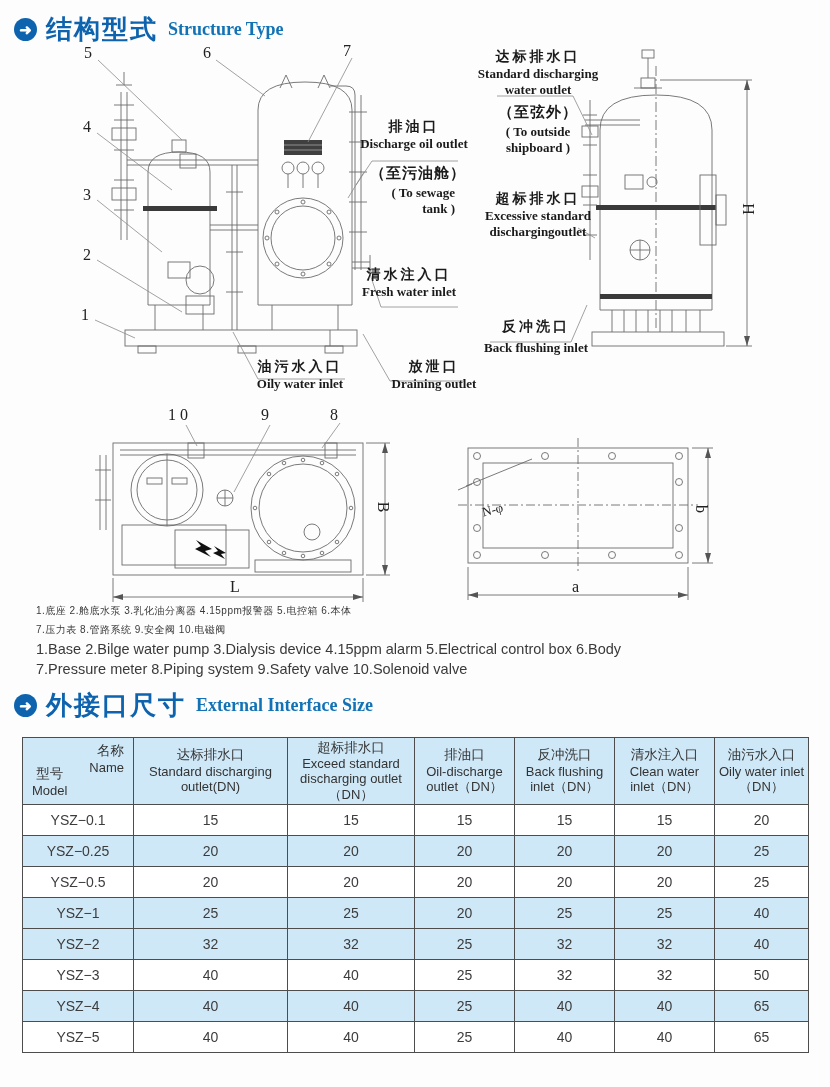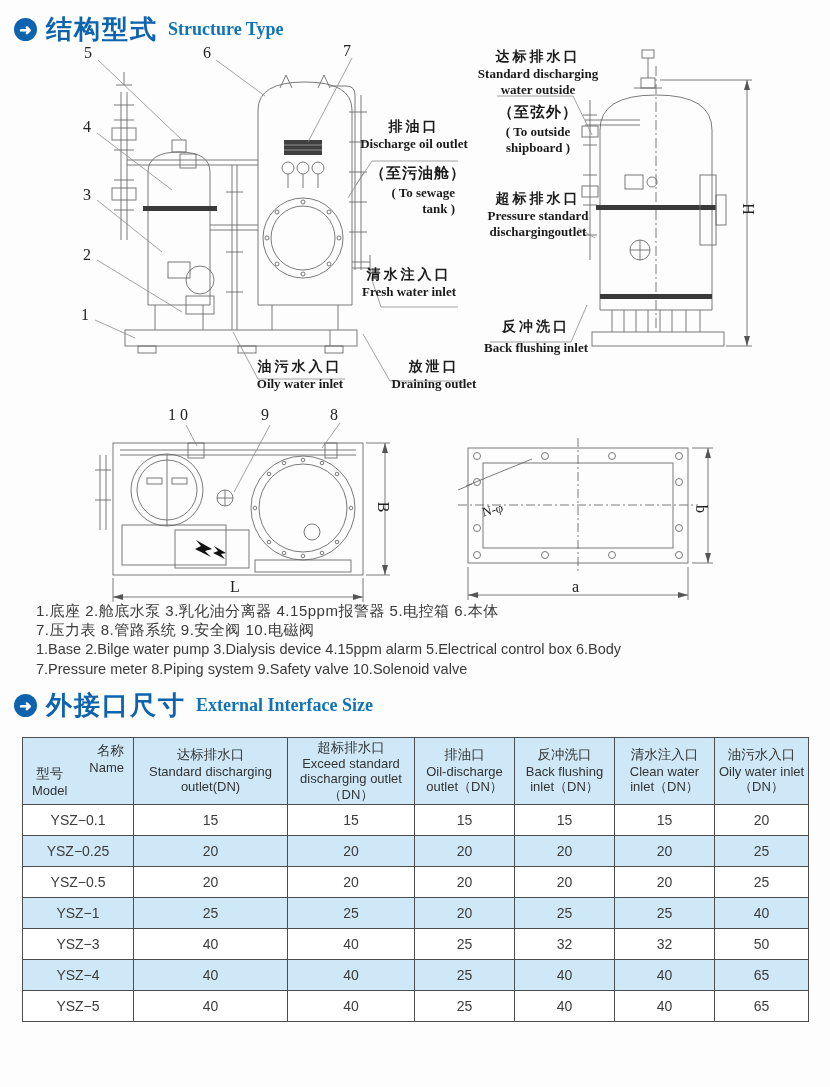--- a/index.html
+++ b/index.html
@@ -20,21 +20,21 @@
   
   .lbl{position:absolute;text-align:center;font-family:"Liberation Serif",serif;
        font-weight:bold;color:#1a1a1a;line-height:1.25;}
   .lbl .zh{display:block;font-size:14px;letter-spacing:3px;}
   .lbl .zhp{display:block;font-size:15px;letter-spacing:1px;}
   .lbl .en{display:block;font-size:13px;letter-spacing:0;}
   .dim{position:absolute;font-family:"Liberation Serif",serif;font-size:16px;color:#222;}
   .rot{transform:rotate(90deg);}
   
   .legend{position:absolute;left:36px;top:601px;color:#3a3a3a;}
-  .legend .lz{font-size:15px;line-height:19px;letter-spacing:0.5px;}
+  .legend .lz{font-size:10px;line-height:19px;letter-spacing:0.5px;}
   .legend .le{font-size:14.5px;line-height:20px;}
   
   table.tbl{position:absolute;left:22px;top:737px;width:786px;border-collapse:collapse;
             table-layout:fixed;color:#333;background:#fff;}
   table.tbl td{border:1px solid #4d4d4d;text-align:center;vertical-align:middle;padding:0 2px;}
   table.tbl tr.hdr td{height:66px;background:#cfe8f7;font-size:13px;line-height:1.2;}
   table.tbl tr.hdr .czh{font-size:13.5px;}
   table.tbl td.body-cell,table.tbl tbody td{height:30px;font-size:14px;color:#3c3c3c;}
   table.tbl tr.stripe td{background:#cfe8f7;}
   td.corner{position:relative;background:
@@ -322,29 +322,29 @@
   <div class="lbl" style="left:388px;top:358px;width:92px;text-align:center;">
     <span class="zh">放泄口</span>
     <span class="en">Draining outlet</span>
   </div>
   <div class="lbl" style="left:248px;top:358px;width:104px;">
     <span class="zh">油污水入口</span>
     <span class="en">Oily water inlet</span>
   </div>
   <div class="lbl" style="left:476px;top:48px;width:124px;">
     <span class="zh">达标排水口</span>
-    <span class="en">Standard discharging water outside</span>
+    <span class="en">Standard discharging water outlet</span>
   </div>
   <div class="lbl" style="left:482px;top:103px;width:112px;">
     <span class="zhp">（至弦外）</span>
     <span class="en" style="width:94px;margin:2px auto 12px;">( To outside shipboard )</span>
   </div>
   <div class="lbl" style="left:474px;top:190px;width:128px;">
     <span class="zh">超标排水口</span>
-    <span class="en">Pressure standard dischargingoutlet</span>
+    <span class="en">Excessive standard dischargingoutlet</span>
   </div>
   <div class="lbl" style="left:476px;top:318px;width:120px;">
     <span class="zh">反冲洗口</span>
     <span class="en" style="margin-top:4px;">Back flushing inlet</span>
   </div>
 
   <span class="dim rot" style="left:742px;top:200px;">H</span>
   <span class="dim" style="left:230px;top:578px;">L</span>
   <span class="dim rot" style="left:378px;top:498px;">B</span>
   <span class="dim" style="left:572px;top:578px;">a</span>
@@ -442,20 +442,29 @@
         </tr>
         <tr class="stripe">
           <td>YSZ−1</td>
           <td>25</td>
           <td>25</td>
           <td>20</td>
           <td>25</td>
           <td>25</td>
           <td>40</td>
         </tr>
+        <tr class="stripe">
+          <td>YSZ−2</td>
+          <td>32</td>
+          <td>32</td>
+          <td>25</td>
+          <td>32</td>
+          <td>32</td>
+          <td>40</td>
+        </tr>
         <tr>
           <td>YSZ−3</td>
           <td>40</td>
           <td>40</td>
           <td>25</td>
           <td>32</td>
           <td>32</td>
           <td>50</td>
         </tr>
         <tr class="stripe">

